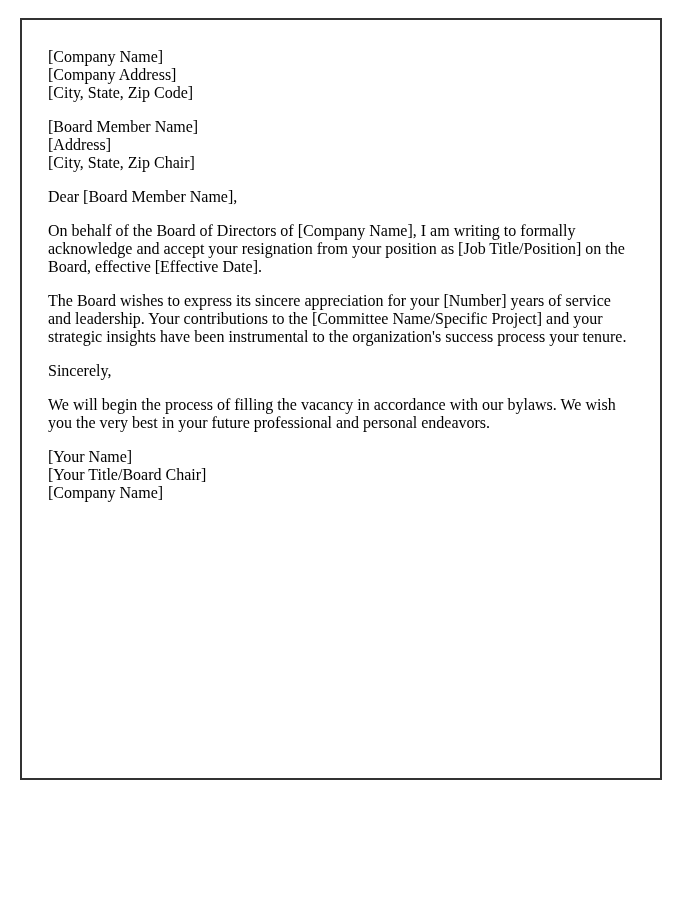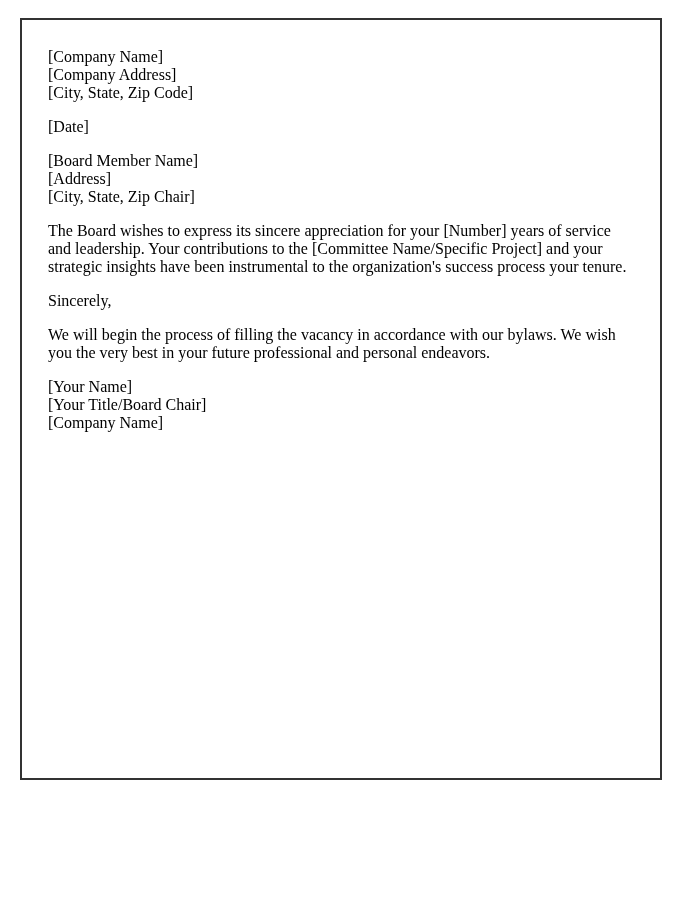--- a/index.html
+++ b/index.html
@@ -33,24 +33,27 @@
   }
 </style>
 </head>
 <body>
 
 <div class="page">
   <div class="letter">
     <div class="block">[Company Name]
 [Company Address]
 [City, State, Zip Code]</div>
-    <div class="block">[Date]</div>
     <div class="block">[Board Member Name]
 [Address]
 [City, State, Zip Chair]</div>
+    <div class="block">Dear [Board Member Name],</div>
+    <div class="block">On behalf of the Board of Directors of [Company Name], I am writing to formally
+acknowledge and accept your resignation from your position as [Job Title/Position] on the
+Board, effective [Effective Date].</div>
     <div class="block">The Board wishes to express its sincere appreciation for your [Number] years of service
 and leadership. Your contributions to the [Committee Name/Specific Project] and your
 strategic insights have been instrumental to the organization's success process your tenure.</div>
     <div class="block">Sincerely,</div>
     <div class="block">We will begin the process of filling the vacancy in accordance with our bylaws. We wish
 you the very best in your future professional and personal endeavors.</div>
     <div class="block">[Your Name]
 [Your Title/Board Chair]
 [Company Name]</div>
   </div>

